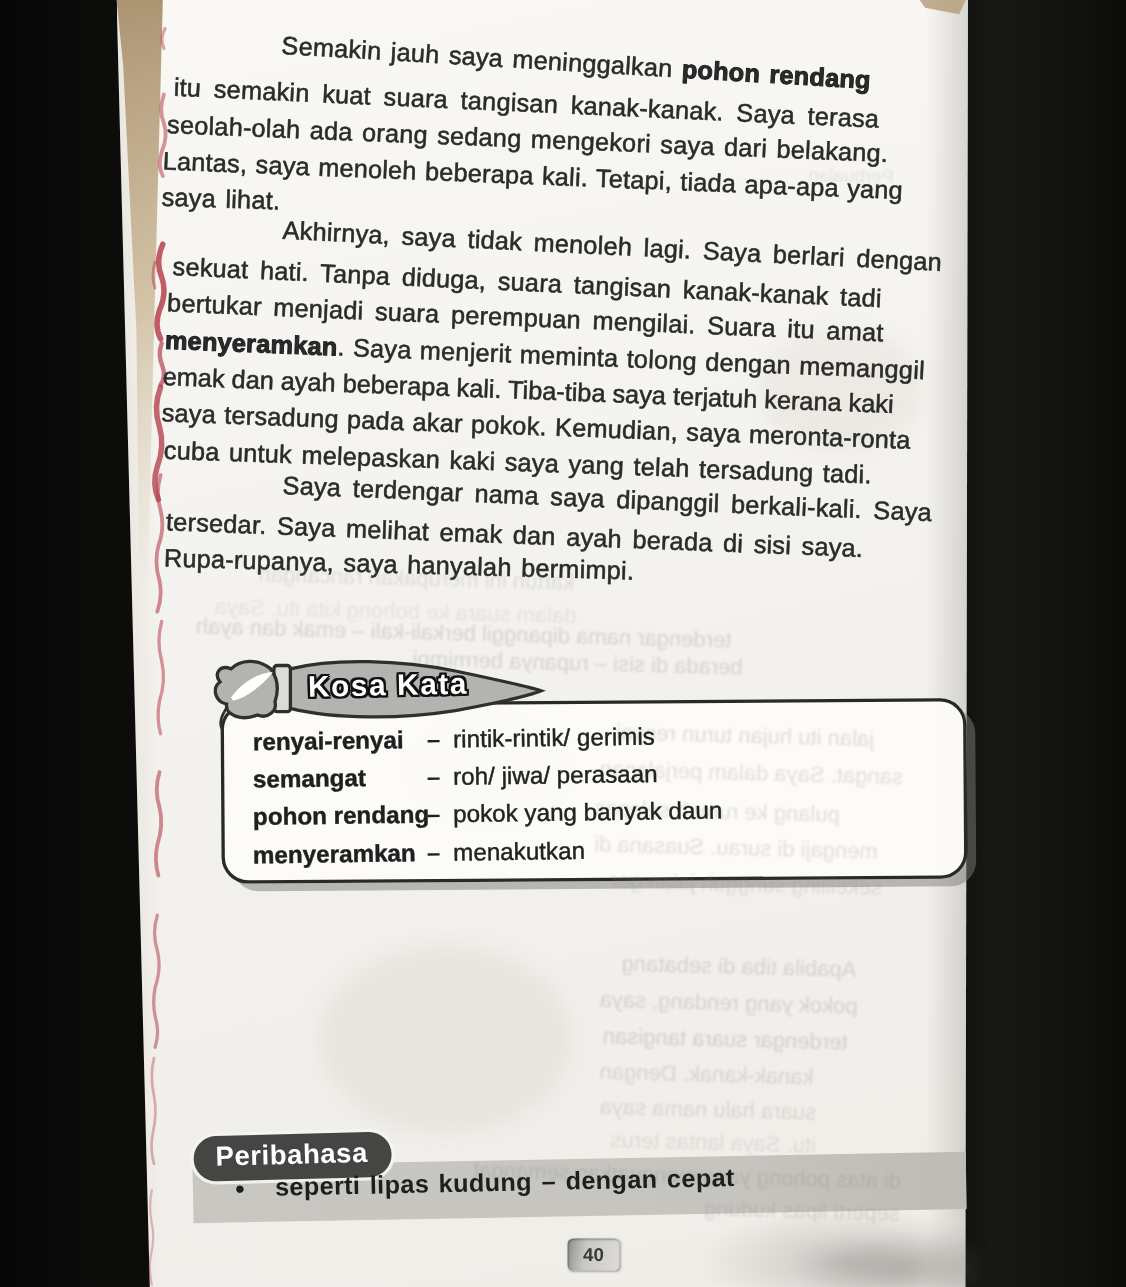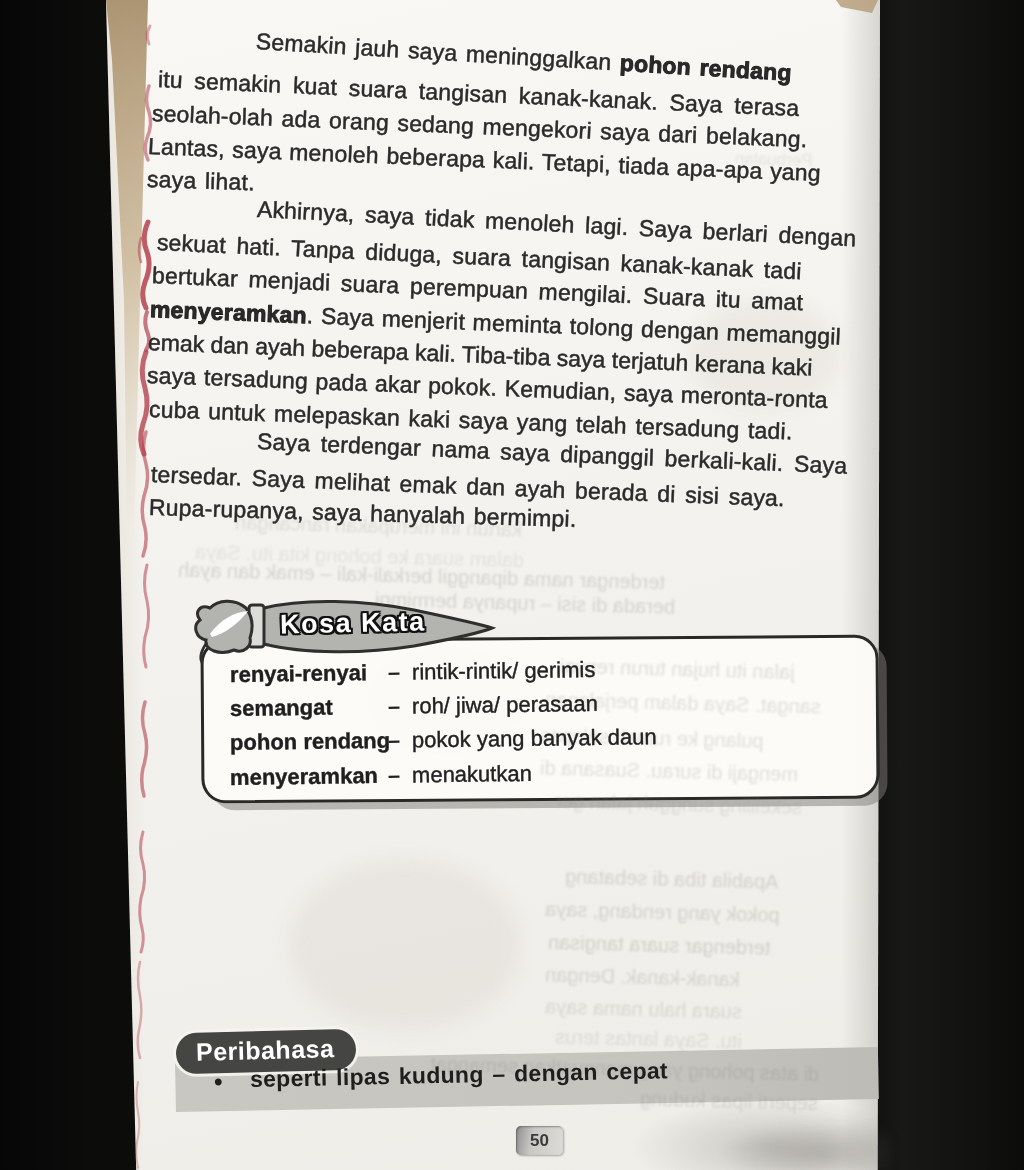--- a/index.html
+++ b/index.html
@@ -156,15 +156,15 @@
     <span class="vterm">menyeramkan</span>
     <span class="vdash">–</span>
     <span class="vdef">menakutkan</span>
   </div>
 
   <div class="band"></div>
   <div class="pill">Peribahasa</div>
   <span class="bullet-dot">•</span>
   <div class="bullet-text">seperti lipas kudung – dengan cepat</div>
 
-  <div class="pagenum">50</div>
+  <div class="pagenum">40</div>
 
 </div>
 
 </body></html>

